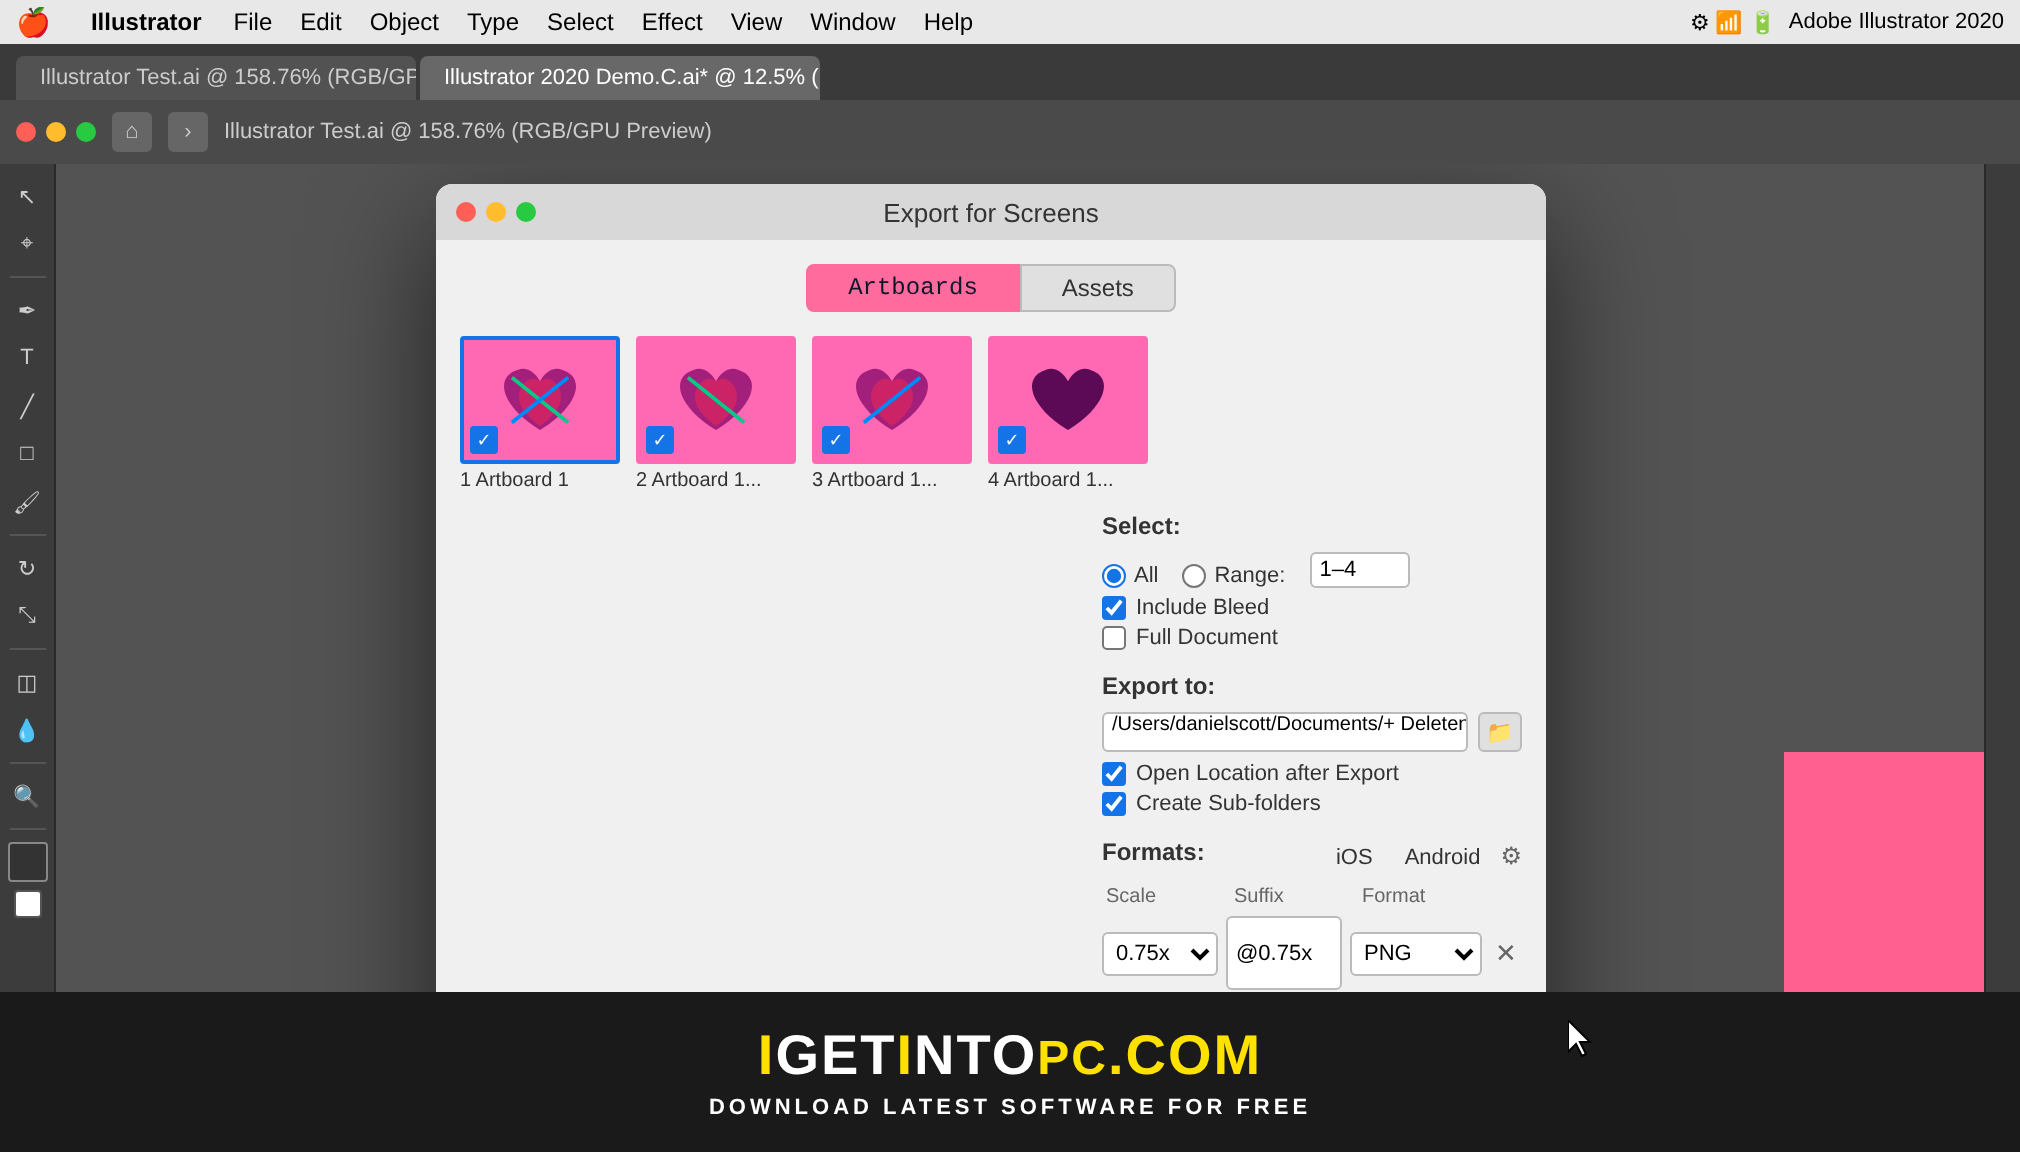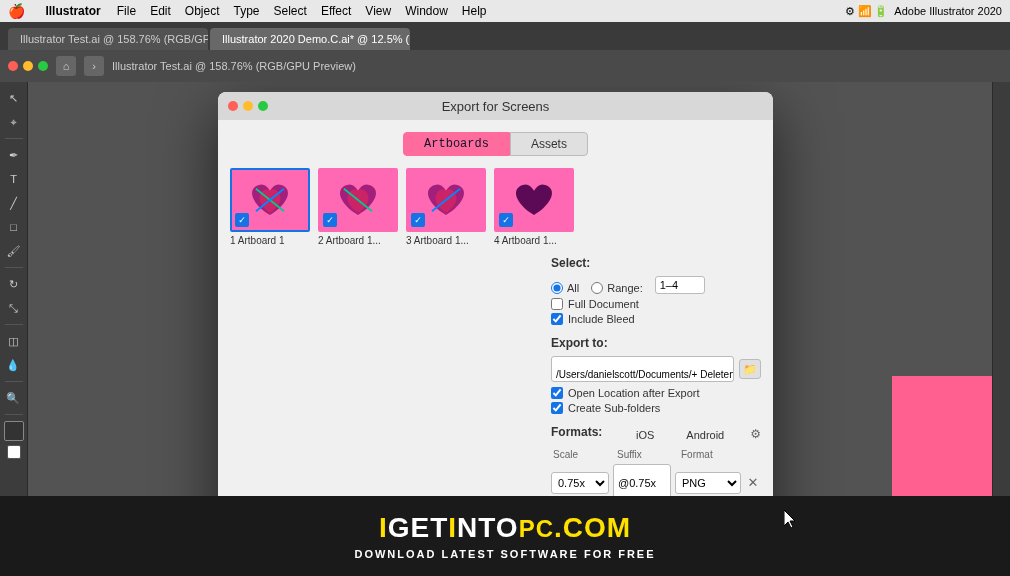--- a/index.html
+++ b/index.html
@@ -349,21 +349,21 @@
       gap: 5px;
       margin-bottom: 5px;
     }
     .path-field {
       flex: 1;
       height: 20px;
       border: 1px solid #bbb;
       border-radius: 3px;
       background: white;
       font-size: 10px;
-      padding: 12px 4px;
+      padding: 0 4px;
       overflow: hidden;
       white-space: nowrap;
     }
     .folder-btn {
       width: 22px;
       height: 20px;
       background: #e0e0e0;
       border: 1px solid #bbb;
       border-radius: 3px;
       display: flex;
@@ -375,21 +375,21 @@
 
     
     .formats-header {
       display: flex;
       align-items: center;
       justify-content: space-between;
       margin-bottom: 4px;
     }
     .formats-tabs {
       display: flex;
-      gap: 20px;
+      gap: 4px;
     }
     .format-tab {
       font-size: 11px;
       color: #333;
       cursor: pointer;
       padding: 2px 6px;
       border-radius: 3px;
     }
     .format-gear {
       font-size: 12px;
@@ -704,26 +704,26 @@
                 <input type="radio" name="select" checked="" class="radio-input" style="">
                 <span>All</span>
               </label>
               <label class="radio-item">
                 <input type="radio" name="select" class="radio-input" style="">
                 <span>Range:</span>
               </label>
               <input type="text" class="range-field" value="1–4" style="">
             </div>
             <label class="checkbox-item">
+              <input type="checkbox" checked="" class="checkbox-input" style="">
+              <span>Include Bleed</span>
+            </label>
+            <label class="checkbox-item">
               <input type="checkbox" class="checkbox-input" style="">
               <span>Full Document</span>
-            </label>
-            <label class="checkbox-item">
-              <input type="checkbox" checked="" class="checkbox-input" style="">
-              <span>Include Bleed</span>
             </label>
 
             <div style="height:8px"></div>
 
             <div class="section-label">Export to:</div>
             <div class="export-path">
               <div class="path-field">/Users/danielscott/Documents/+ Deleten</div>
               <div class="folder-btn">📁</div>
             </div>
             <label class="checkbox-item">

